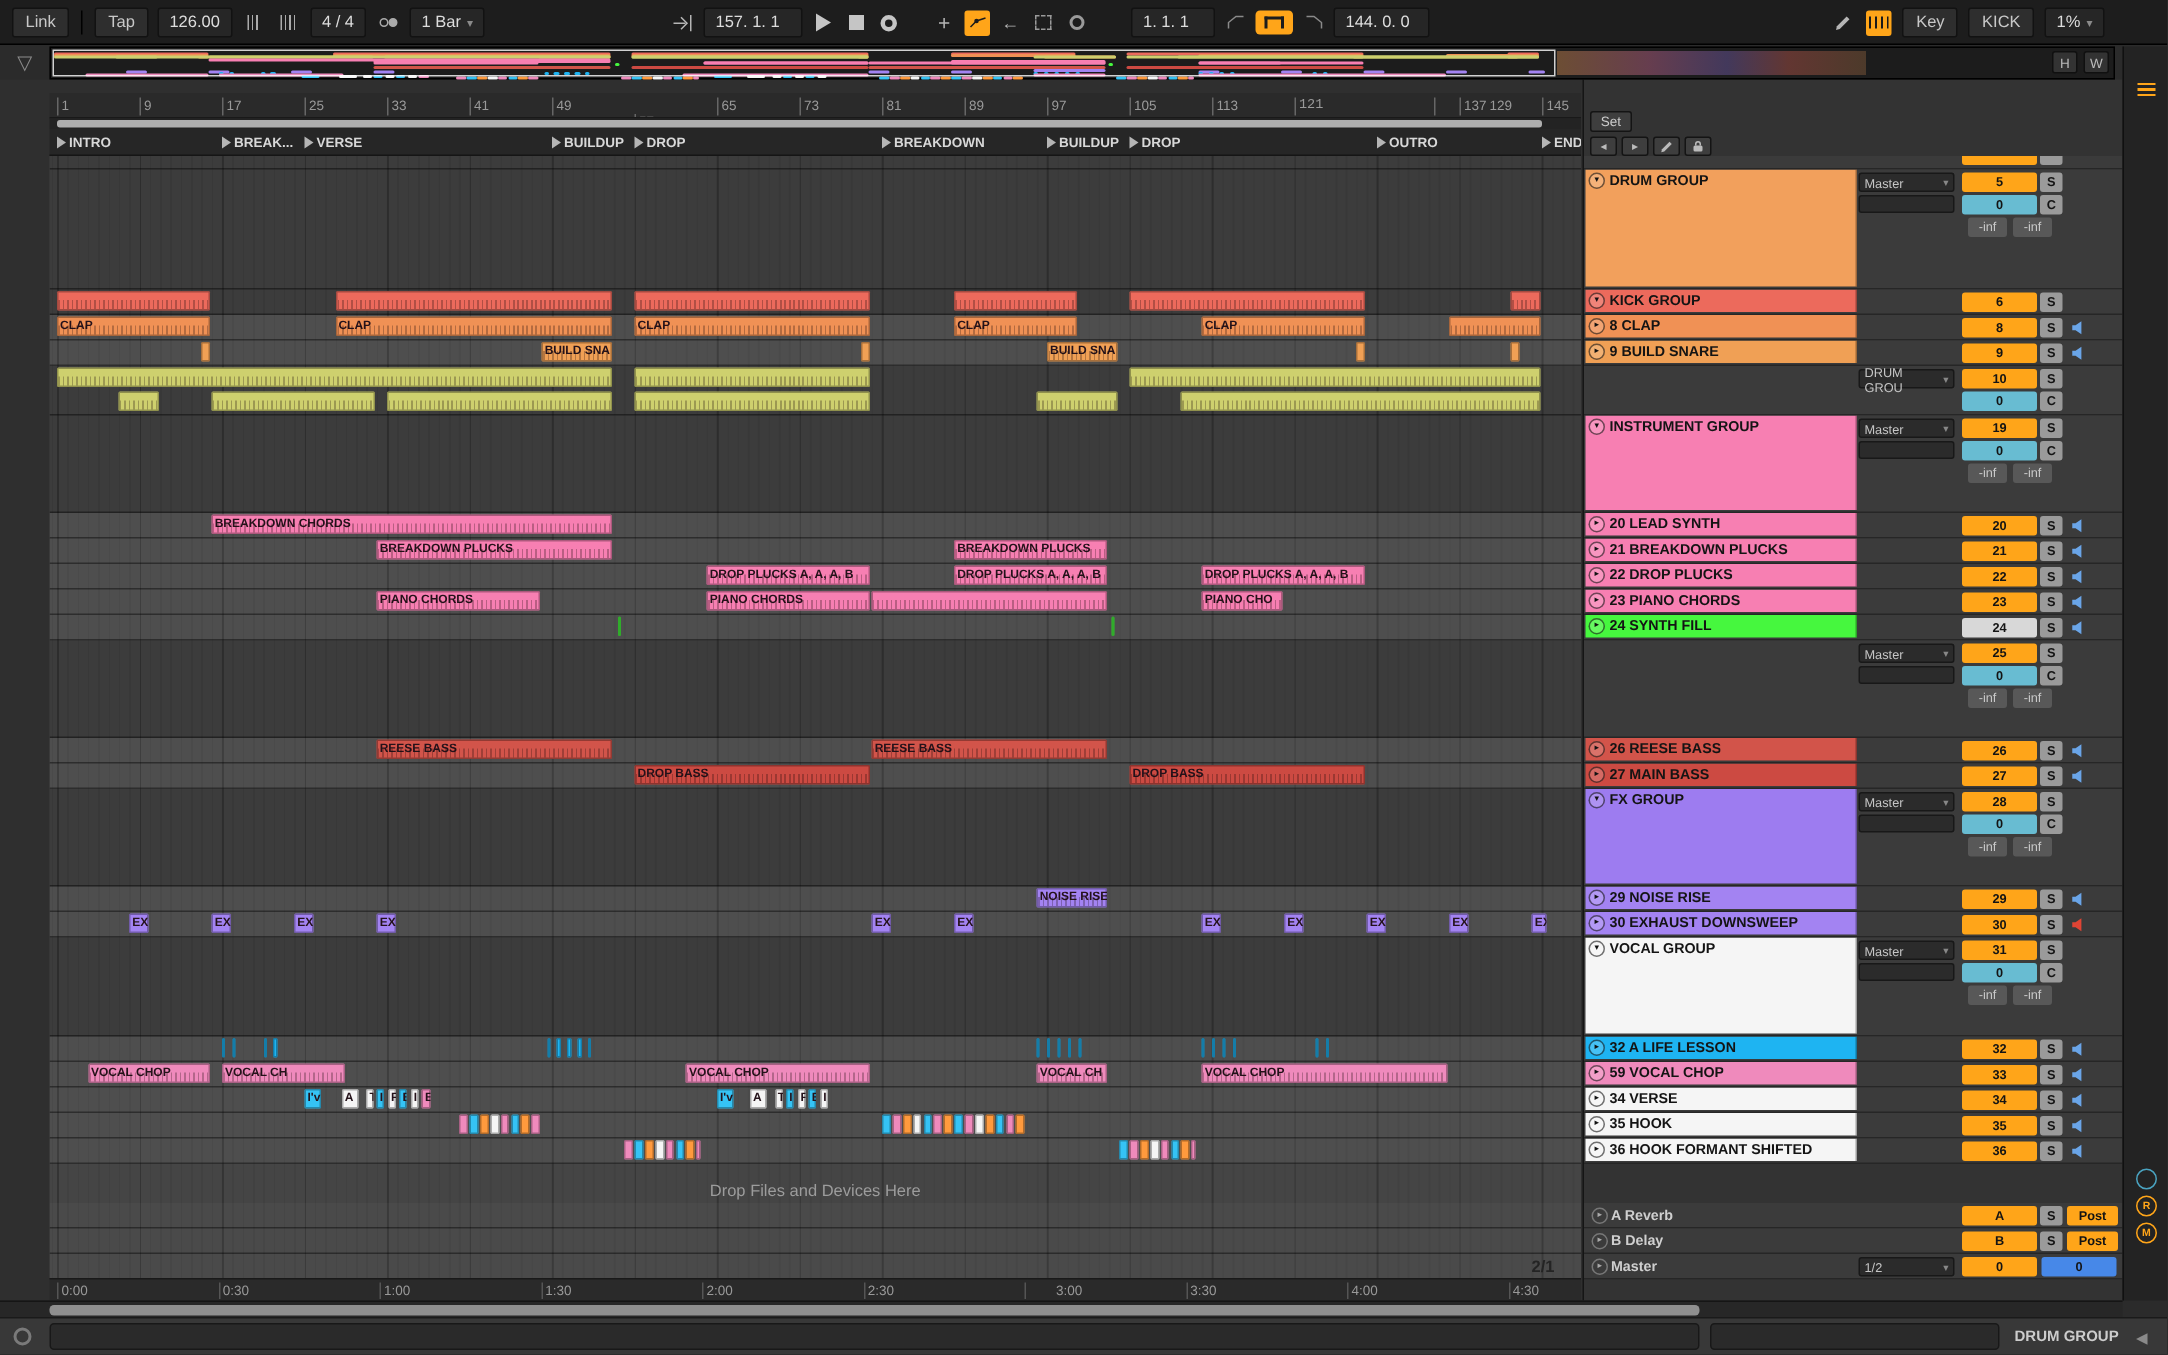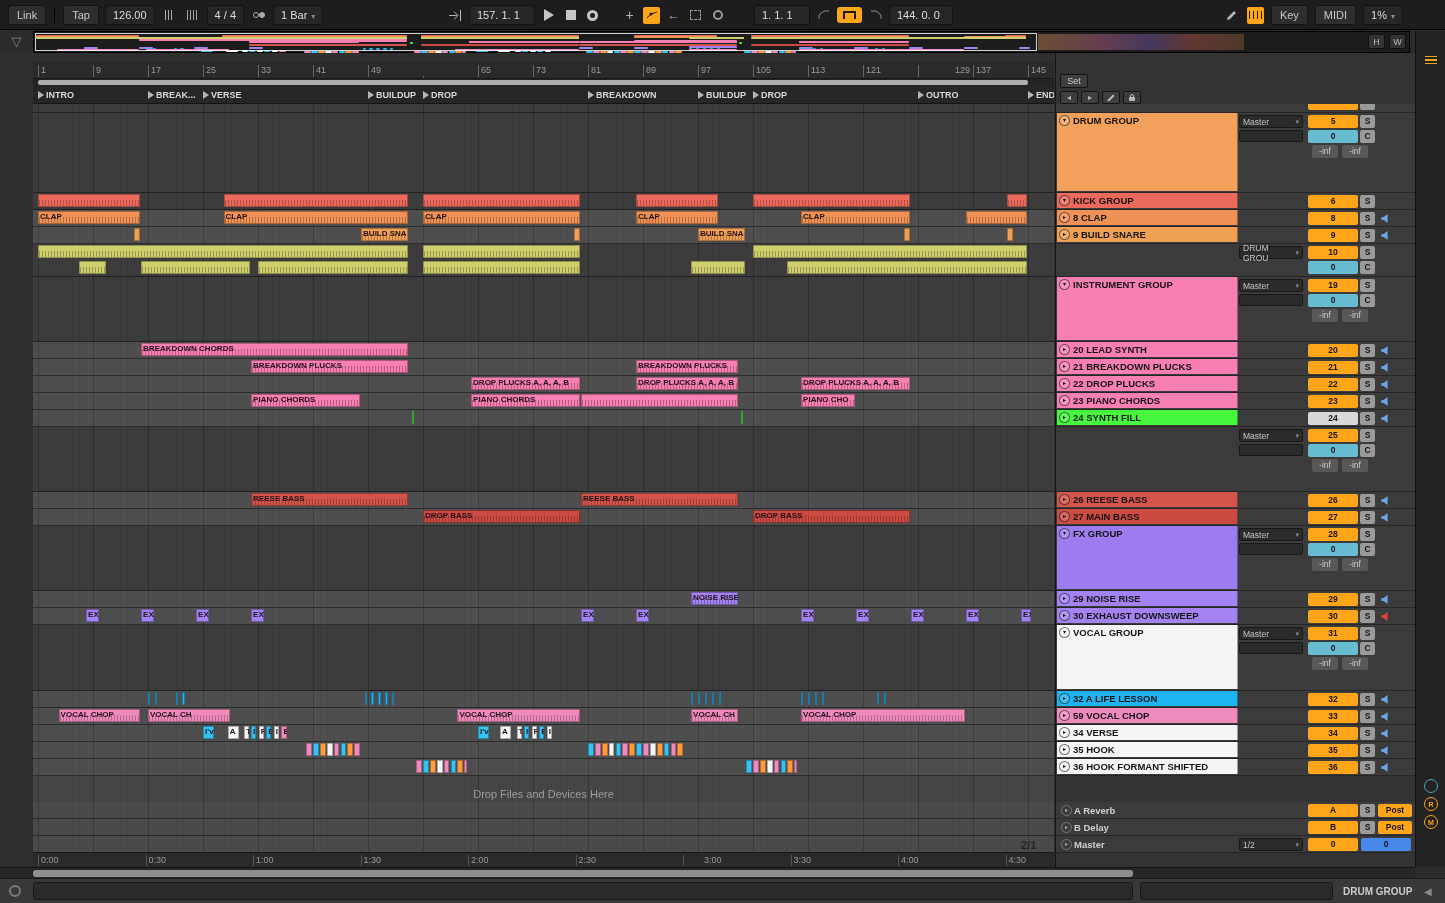--- a/index.html
+++ b/index.html
@@ -174,21 +174,21 @@
     <div class="tb-group tb-right">
       <span class="tb-icon">
           <svg width="11" height="11">
             <path d="M1 10l2.5-.6L10 2.9 8.1 1 1.6 7.5z" fill="#b5b5b5"></path>
           </svg>
         </span>
       <span class="tb-icon active">
           <span class="keys-glyph"></span>
         </span>
       <button class="tb-btn">Key</button>
-      <button class="tb-btn">MIDI</button>
+      <button class="tb-btn">KICK</button>
       <div class="tb-val"><span>1%</span><span class="dd-arrow">▾</span></div>
     </div>
   </header>
 
   <div class="ov-gutter"><span>▽</span></div>
   <div class="overview">
     <div id="ov-clips">
         <div class="ovclip" style="left: 2px; width: 103.1px; top: 3.1px; background: rgb(236, 106, 92);"></div>
         <div class="ovclip" style="left: 187.6px; width: 185.6px; top: 3.1px; background: rgb(236, 106, 92);"></div>
         <div class="ovclip" style="left: 387px; width: 158.1px; top: 3.1px; background: rgb(236, 106, 92);"></div>
@@ -341,22 +341,22 @@
         <div class="rnum" style="left: 280px;">41</div>
         <div class="rnum" style="left: 335px;">49</div>
         <div class="rnum" style="left: 390px; margin-top: 11px;">57</div>
         <div class="rnum" style="left: 445px;">65</div>
         <div class="rnum" style="left: 500px;">73</div>
         <div class="rnum" style="left: 555px;">81</div>
         <div class="rnum" style="left: 610px;">89</div>
         <div class="rnum" style="left: 665px;">97</div>
         <div class="rnum" style="left: 720px;">105</div>
         <div class="rnum" style="left: 775px;">113</div>
-        <div class="rnum" style="left: 830px;">121</div>
-        <div class="rnum" style="left: 885px; padding-left: 36px;">129</div>
+        <div class="rnum" style="left: 830px; font-family: Liberation Mono, monospace;">121</div>
+        <div class="rnum" style="left: 923px; padding-left: 36px;">129</div>
         <div class="rnum" style="left: 940px;">137</div>
         <div class="rnum" style="left: 995px;">145</div>
       </div>
     <div class="loop-brace">
         <div class="brace-bar"></div>
       </div>
     <div class="locator-row" id="locator-row">
         <div class="locator" style="left: 5px;">
           <div class="loc-tri"></div>
           <div class="loc-label">INTRO</div>

